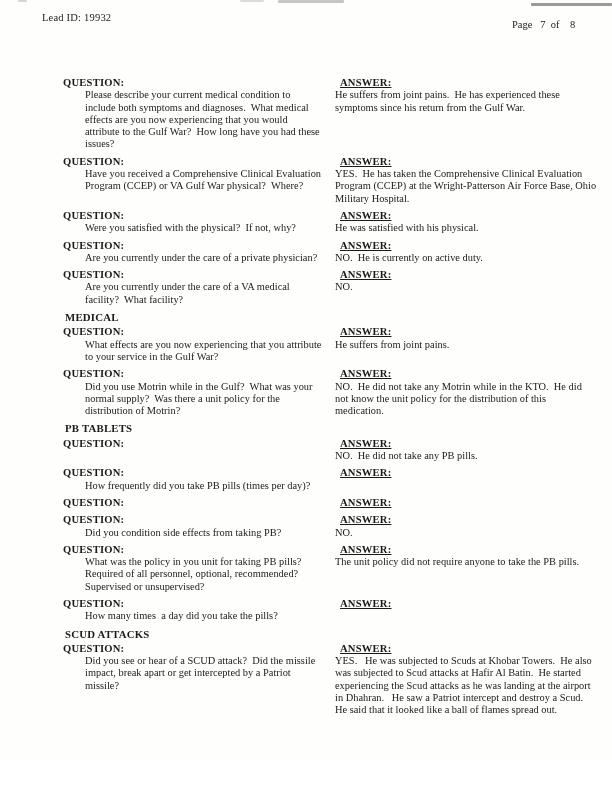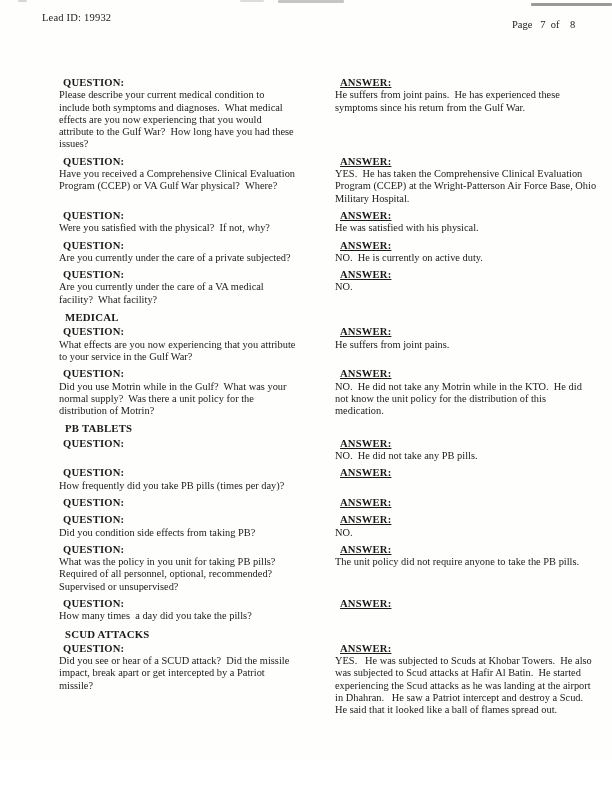--- a/index.html
+++ b/index.html
@@ -38,21 +38,21 @@
   .qa-row { display: flex; align-items: flex-start; margin-bottom: 5px; gap: 35px; }
   .q-col { flex: none; width: 243px; }
   .a-col { flex: 1; min-width: 0; }
   .q-label, .a-label {
     font-weight: bold; font-size: 10.6px; line-height: 12.3px; letter-spacing: 0.2px;
   }
   .q-label { padding-left: 6px; }
   .a-label { padding-left: 5px; text-decoration: underline; }
   .q-text {
     font-size: 10.4px; line-height: 12.3px; width: 238px;
-    padding-left: 2px; white-space: pre-wrap;
+    padding-left: 2px; white-space: pre-wrap; margin-left: 26px;
   }
   .a-text {
     font-size: 10.4px; line-height: 12.3px; width: 262px;
     white-space: pre-wrap;
   }
 </style>
 </head>
 <body>
 
 <div class="page">
@@ -94,21 +94,21 @@
     </div>
     <div class="a-col">
       <div class="a-label">ANSWER:</div>
       <div class="a-text">He was satisfied with his physical.</div>
     </div>
   </div>
 
   <div class="qa-row">
     <div class="q-col">
       <div class="q-label">QUESTION:</div>
-      <div class="q-text">Are you currently under the care of a private subjected?</div>
+      <div class="q-text">Are you currently under the care of a private physician?</div>
     </div>
     <div class="a-col">
       <div class="a-label">ANSWER:</div>
       <div class="a-text">NO.  He is currently on active duty.</div>
     </div>
   </div>
 
   <div class="qa-row">
     <div class="q-col">
       <div class="q-label">QUESTION:</div>

